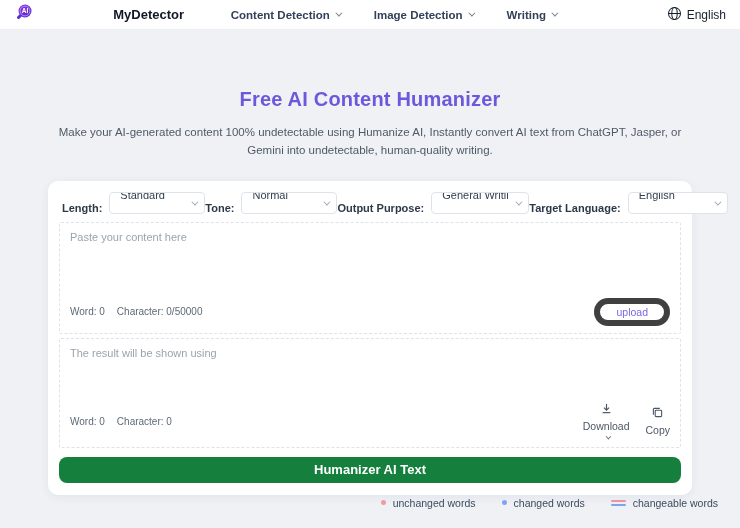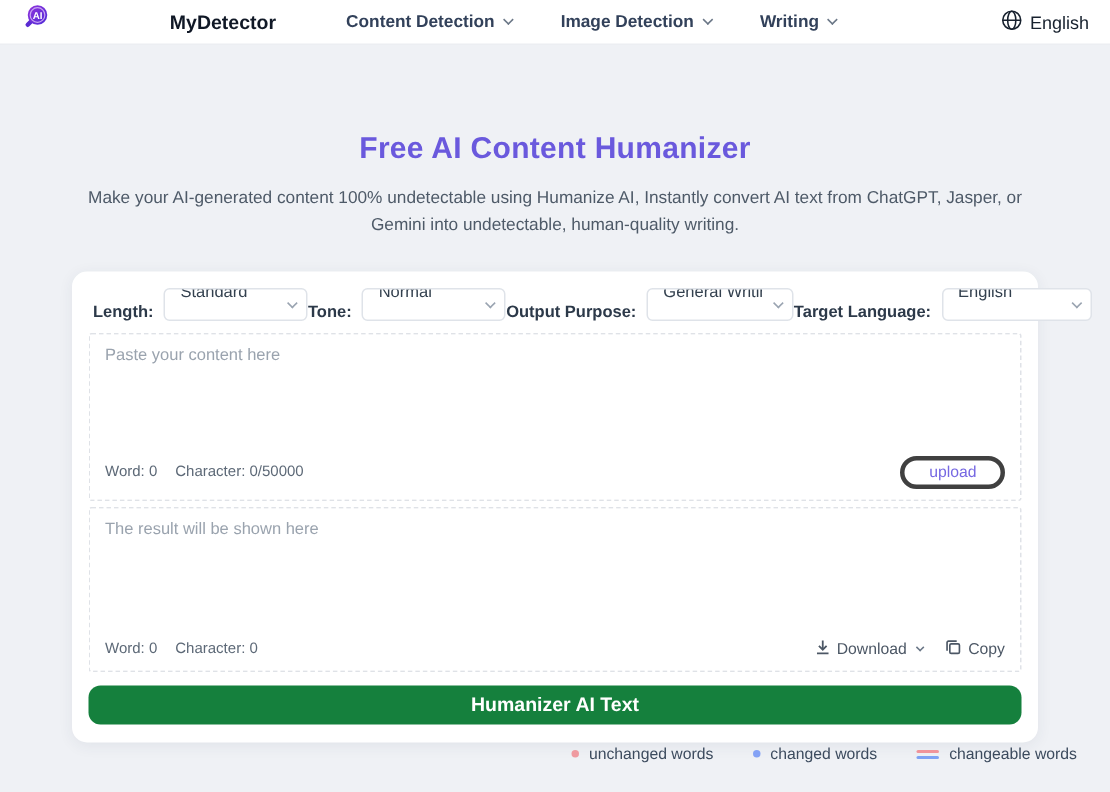--- a/index.html
+++ b/index.html
@@ -32,24 +32,24 @@
   .select .chev { position:absolute; right:8px; top:8px; width:5px; height:5px; border-color:#9aa4b1; }
   .sel-length { width:96px; } .sel-tone { width:96px; } .sel-purpose { width:98px; } .sel-lang { width:100px; }
 
   .panel { border:1px dashed #dfe2e7; border-radius:2px; }
   .panel-input { height:112px; display:flex; flex-direction:column; }
   .panel-output { height:110px; margin-top:4px; display:flex; flex-direction:column; }
   .placeholder { flex:1; padding:8px 10px; font-size:11px; color:#9aa3ae; }
   .panel-bottom { display:flex; justify-content:space-between; align-items:center; padding:5px 10px 7px; font-size:10px; color:#5d6977; }
   .counts { display:flex; gap:12px; }
 
-  .upload-btn { border:3px solid #404040; color:#7668e2; background:#fff; border-radius:999px; padding:2px 16px; font-size:10.5px; cursor:pointer; font-family:inherit; }
+  .upload-btn { border:6px solid #404040; color:#7668e2; background:#fff; border-radius:999px; padding:2px 16px; font-size:10.5px; cursor:pointer; font-family:inherit; }
 
   .out-actions { display:flex; align-items:center; gap:16px; color:#4c5765; font-size:10.5px; }
-  .out-action { display:flex; align-items:center; gap:4px; cursor:pointer; }
+  .out-action { display:flex; align-items:center; gap:4px; cursor:pointer;flex-direction:column; }
   .out-action .chev { width:4px; height:4px; margin-left:2px; }
 
   .humanize-btn { display:block; width:100%; margin-top:9px; height:26px; background:#15803d; border:none; border-radius:8px; color:#ffffff; font-size:13px; font-weight:bold; font-family:inherit; cursor:pointer; }
 
   
   .legend { display:flex; justify-content:flex-end; align-items:center; gap:26px; padding:2px 22px 0 0; font-size:10.5px; color:#3c4b5e; }
   .legend-item { display:flex; align-items:center; gap:7px; }
   .dot { width:5px; height:5px; border-radius:50%; display:inline-block; }
   .dot-pink { background:#ef9aa0; }
   .dot-blue { background:#84a2f5; }
@@ -148,21 +148,21 @@
     <div class="panel-bottom">
       <div class="counts">
         <span>Word: 0</span>
         <span>Character: 0/50000</span>
       </div>
       <button class="upload-btn">upload</button>
     </div>
   </div>
 
   <div class="panel panel-output">
-    <div class="placeholder">The result will be shown here</div>
+    <div class="placeholder">The result will be shown using</div>
     <div class="panel-bottom">
       <div class="counts">
         <span>Word: 0</span>
         <span>Character: 0</span>
       </div>
       <div class="out-actions">
         <div class="out-action">
           <span>
             <svg width="11" height="11" viewBox="0 0 12 12" fill="none" stroke="#4c5765" stroke-width="1.3">
               <line x1="6" y1="1" x2="6" y2="7.5"></line>

